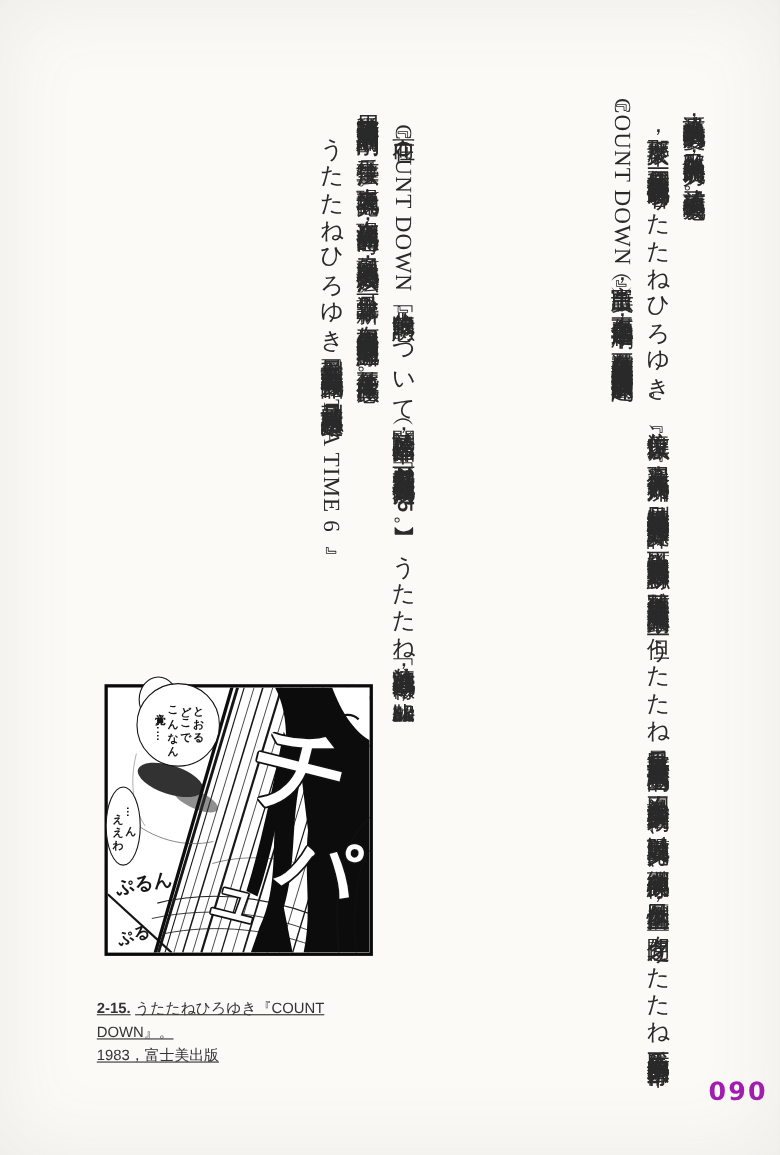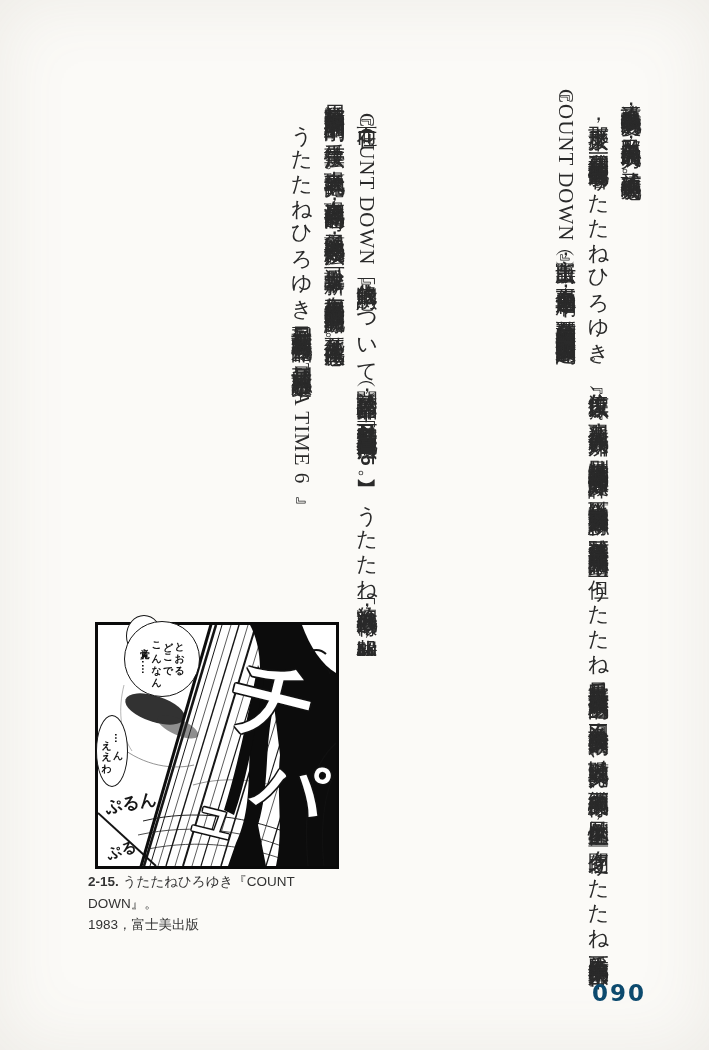--- a/index.html
+++ b/index.html
@@ -43,30 +43,30 @@
   }
   .bubble-inner {
     writing-mode:vertical-rl; text-orientation:mixed;
     font-family:"Liberation Sans","DejaVu Sans",sans-serif;
     font-size:10px; line-height:11.5px; letter-spacing:0.5px; color:#141414; font-weight:600;
   }
   .bubble-inner span { display:block; margin:0; }
   .bubble-inner .bold { font-weight:800; margin-top:6px; }
 
   .caption {
-    position:absolute; left:88px; top:871px; width:268px;
+    position:absolute; left:88px; top:906px; width:268px;
     font-family:"Liberation Sans","DejaVu Sans",sans-serif;
-    font-size:13.5px; line-height:1.6; color:#333;
+    font-size:13.5px; line-height:1.6; color:#333;text-decoration:underline;
   }
   .cap-num { font-weight:700; margin-right:4px; }
 
   .page-number {
-    position:absolute; left:592px; top:980px;
+    position:absolute; left:644px; top:980px;
     font-family:"DejaVu Sans","Liberation Sans",sans-serif;
-    font-weight:700; font-size:23px; letter-spacing:2px; color:#0c4a6e;
+    font-weight:700; font-size:23px; letter-spacing:2px; color:#a21caf;
   }
 </style>
 </head>
 <body>
 
 <div class="page">
 
   <div class="vtext col-right">
     <p class="no-indent">或許正是奧浩哉對乳房的愛，以及那無與倫比的表現力，才成就了這項偉大發明吧。</p>
     <p>那麼接下來，我們要介紹另一位乳首殘像的發明者・うたたねひろゆき。這位作家以『天獄』、『羽翼天使』等代表作為人所知，特別是其纖細的筆觸和女體的曲線頗受好評，以筆下人物的妖豔美感擄獲了眾多粉絲。雖然近年主要活躍在一般雜誌和同人活動上，但うたたね氏最早其實是以美少女漫畫在成人領域出道的。不同於過往美少女漫畫中的人物，以貼近現實的頭身比、纖細而美麗的線條、以及壓倒性的畫工，一夕之間使うたたね氏成為人氣作家的第一部單行本『COUNT DOWN』（富士美出版），不僅至今已超過四十刷，甚至還有印刷廠的原版因短時間內增刷太多次而毀損的趣聞。</p>

